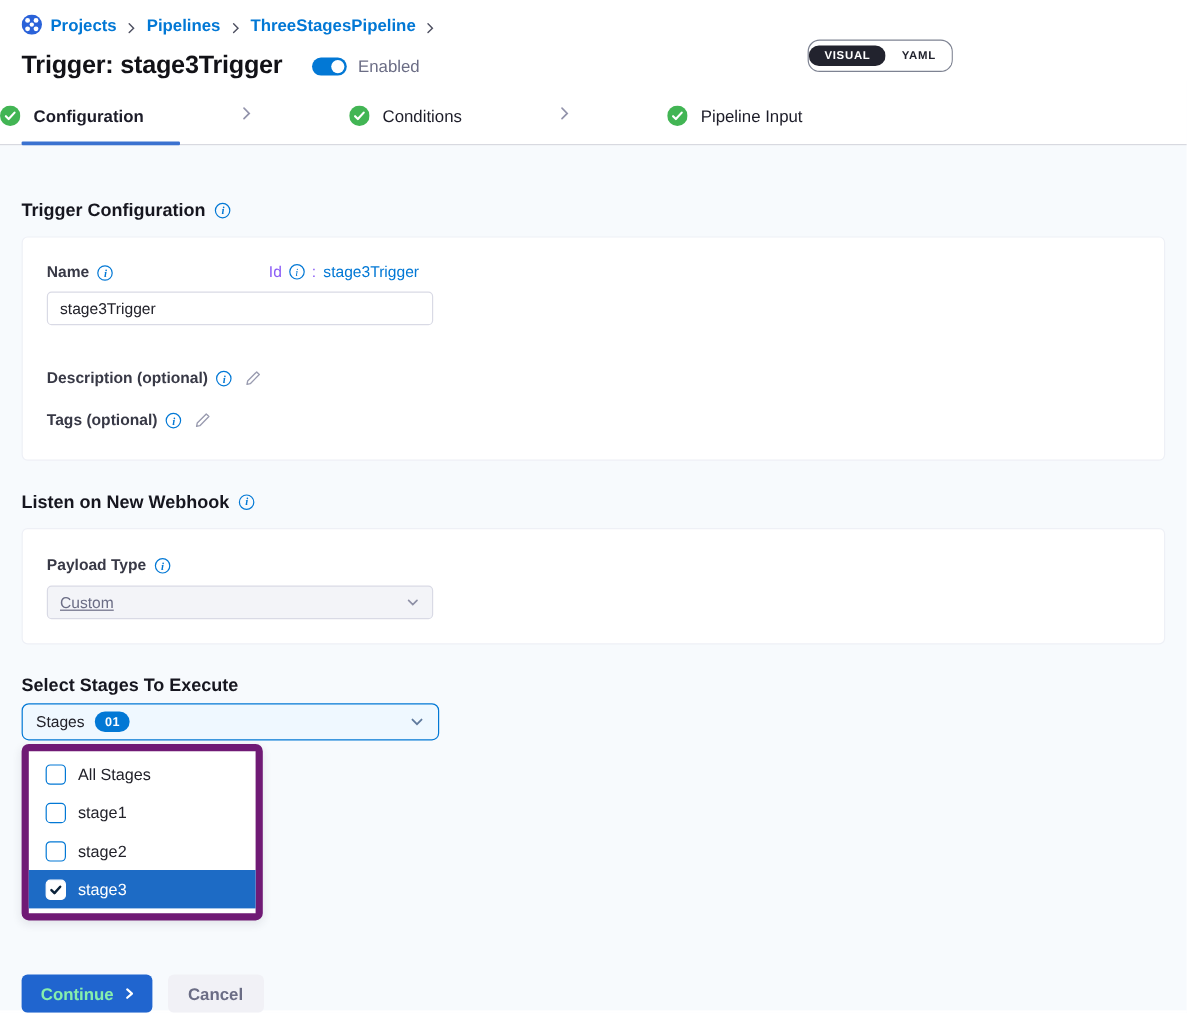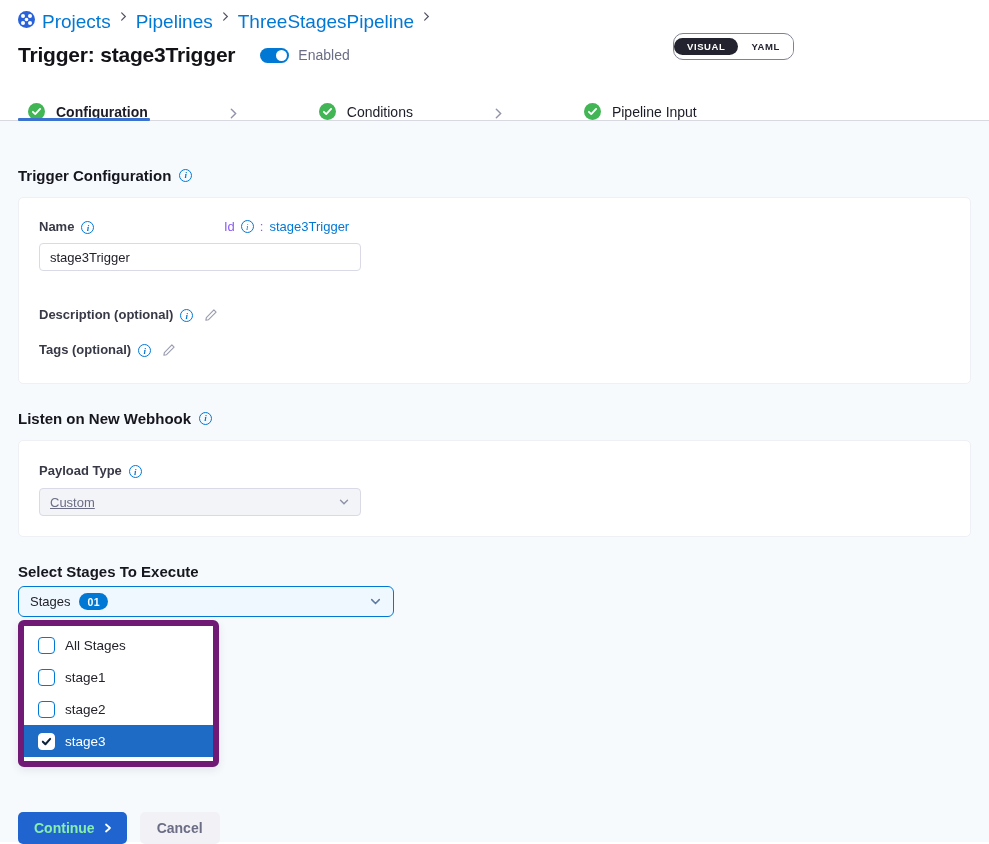--- a/index.html
+++ b/index.html
@@ -6,34 +6,34 @@
   html, body { width: 989px; height: 844px; }
   body {
     font-family: "Liberation Sans", "DejaVu Sans", sans-serif;
     background: #ffffff;
     color: #16161f;
     position: relative;
     overflow: hidden;
   }
   
   .header { padding: 11px 18px 0; background: #fff; position: relative; }
-  .breadcrumb { display: flex; align-items: flex-start; gap: 7px; font-size: 19px; height: 18px; }
+  .breadcrumb { display: flex; align-items: flex-end; gap: 7px; font-size: 14px; height: 18px; font-weight: bold; }
   .crumb-link { color: #0278d5; text-decoration: none; cursor: pointer; }
   .crumb-sep { color: #4f5162; font-size: 12px; display: inline-flex; }
   .title-row { display: flex; align-items: center; margin-top: 13px; height: 26px; }
   .page-title { font-size: 21px; font-weight: bold; color: #121217; letter-spacing: -0.2px; }
   .toggle { width: 29px; height: 15px; background: #0278d5; border-radius: 9px; position: relative; margin-left: 25px; cursor: pointer; flex: none; }
   .toggle .knob { position: absolute; top: 2px; right: 2px; width: 11px; height: 11px; background: #fff; border-radius: 50%; }
   .enabled-label { margin-left: 9px; font-size: 14px; color: #6b6d85; }
   .view-toggle { position: absolute; top: 33px; left: 673px; display: flex; align-items: center; border: 1px solid #7e8392; border-radius: 10px; height: 27px; overflow: hidden; background: #fff; }
   .view-seg { font-size: 9.5px; font-weight: bold; letter-spacing: 0.6px; padding: 0 13px; height: 17px; display: flex; align-items: center; cursor: pointer; }
   .view-seg.active { background: #22232e; color: #fff; border-radius: 10px; }
   .view-seg.inactive { color: #22232e; background: #fff; }
   
-  .tabs { display: flex; align-items: flex-end; margin-top: 20px; height: 33px; border-bottom: 1px solid #d8d9e0; padding-left: 28px; position: relative; gap: 36px; }
+  .tabs { display: flex; align-items: flex-start; margin-top: 20px; height: 33px; border-bottom: 1px solid #d8d9e0; position: relative; gap: 36px; }
   .tab { display: flex; align-items: center; gap: 11px; font-size: 14px; color: #1c1c28; cursor: pointer; }
   .tab.active .tab-label { font-weight: bold; }
   .tab-sep { margin: 0 43px; display: inline-flex; }
   .tab-underline { position: absolute; left: 18px; bottom: -1px; width: 132px; height: 3px; background: #3b72d0; border-radius: 1px; }
   
   .content { background: #f7fafd; height: 721px; padding: 45px 18px 0; }
   .section-title { display: flex; align-items: center; gap: 8px; font-size: 15px; font-weight: bold; color: #16161f; height: 18px; }
   .info-icon { width: 13px; height: 13px; border: 1.2px solid #0278d5; border-radius: 50%; color: #0278d5; font-size: 9px; font-style: italic; font-family: "Liberation Serif", serif; display: inline-flex; align-items: center; justify-content: center; flex: none; cursor: pointer; }
   .card { background: #fff; border: 1px solid #eef0f6; border-radius: 5px; width: 953px; }
   .card-1 { margin-top: 13px; height: 187px; padding: 21px 20px; }
@@ -45,21 +45,21 @@
   .id-label { color: #8b5cf6; }
   .id-value { color: #0278d5; cursor: pointer; }
   .text-input { display: block; width: 322px; height: 28px; margin-top: 9px; border: 1px solid #d9dae5; border-radius: 4px; padding: 0 10px; font-size: 13px; color: #22222a; font-family: inherit; background: #fff; }
   .opt-row { display: flex; align-items: center; gap: 9px; margin-top: 36px; }
   .opt-row.tags { margin-top: 20px; }
   .pencil { display: inline-flex; cursor: pointer; margin-left: 2px; }
   .select-box { width: 322px; height: 28px; margin-top: 10px; border: 1px solid #d9dae5; border-radius: 4px; background: #f3f4f8; display: flex; align-items: center; padding: 0 10px; font-size: 13px; color: #6b6d85; cursor: not-allowed; text-decoration: underline; }
   .select-box .chev { margin-left: auto; display: inline-flex; }
   
   .stages-title { margin-top: 25px; }
-  .stages-select { width: 376px; height: 31px; margin-top: 6px; background: #eff8ff; border: 1.5px solid #0278d5; border-radius: 6px; display: flex; align-items: center; padding: 0 11px; cursor: pointer; }
+  .stages-select { width: 348px; height: 31px; margin-top: 6px; background: #eff8ff; border: 1.5px solid #0278d5; border-radius: 6px; display: flex; align-items: center; padding: 0 11px; cursor: pointer; }
   .stages-select-label { font-size: 13px; color: #22222a; }
   .count-badge { margin-left: 9px; background: #0278d5; color: #fff; font-size: 10.5px; font-weight: bold; border-radius: 9px; padding: 2.5px 8px; letter-spacing: 0.5px; }
   .stages-select .chev { margin-left: auto; display: inline-flex; }
   .menu { width: 201px; margin-top: 3px; background: #fff; border: 6px solid #701a75; border-radius: 6px; padding: 3px 0 4px; box-shadow: 0 3px 8px rgba(40,41,61,0.10); }
   .menu-item { height: 32px; display: flex; align-items: center; gap: 10px; padding-left: 14px; font-size: 13.5px; color: #22222a; cursor: pointer; }
   .menu-item.selected { background: #1d6bc5; color: #fff; }
   .checkbox { width: 17px; height: 17px; border: 1.6px solid #0278d5; border-radius: 4px; background: #fff; flex: none; display: inline-flex; align-items: center; justify-content: center; cursor: pointer; }
   .checkbox.checked { border-color: #fff; }
   
   .footer { display: flex; align-items: center; margin-top: 45px; gap: 13px; }

